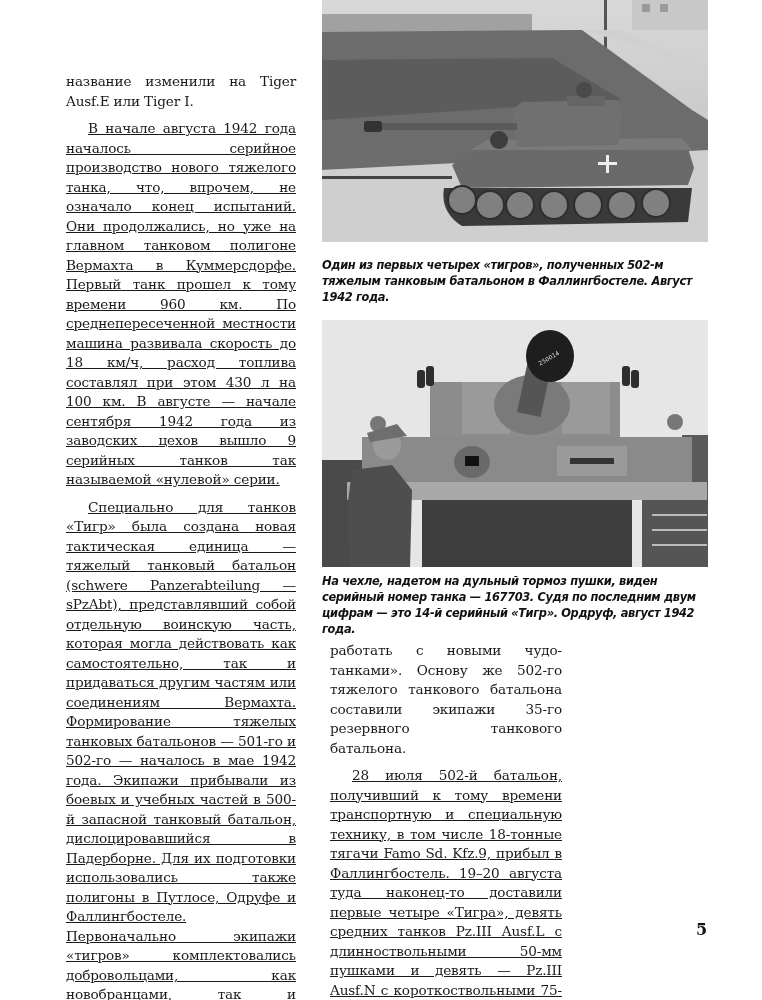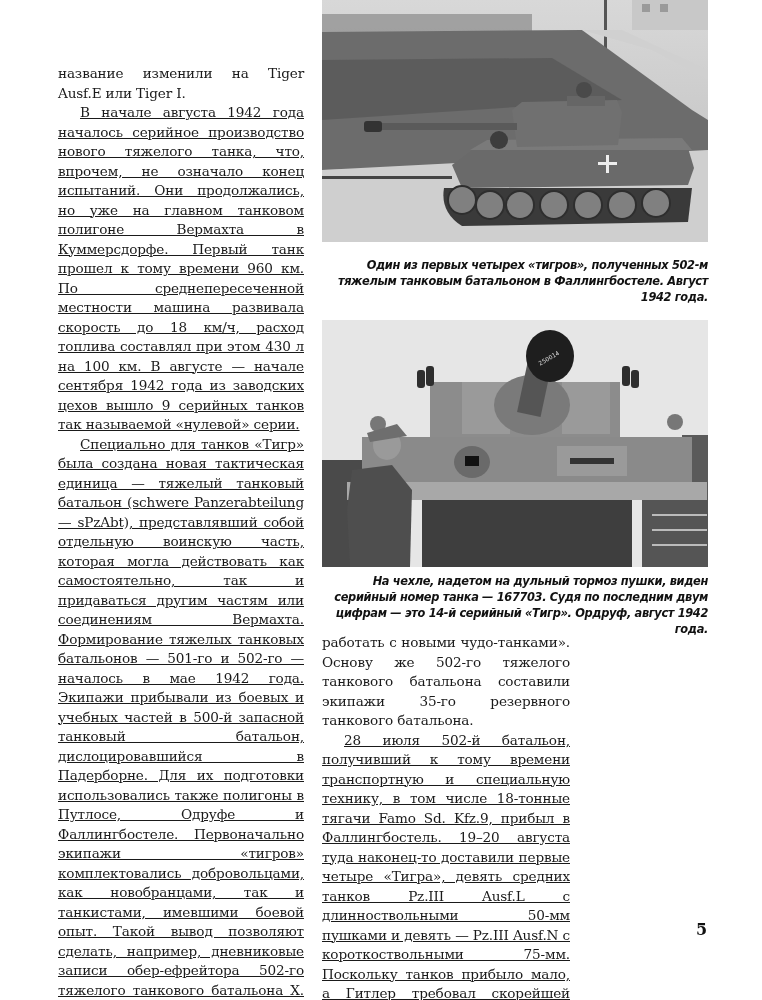--- a/index.html
+++ b/index.html
@@ -4,31 +4,31 @@
 <style>
   html, body { margin: 0; padding: 0; }
   body {
     width: 762px; height: 1000px; background: #ffffff; position: relative; overflow: hidden;
     font-family: "DejaVu Serif", "Liberation Serif", serif; color: #1a1a1a;
   }
   .col {
     position: absolute; font-size: 13.6px; line-height: 19.5px; text-align: justify;
     letter-spacing: -0.15px;
   }
-  .col p { margin: 0; }
+  .col p { margin: 8px; }
   .col p.indent { text-indent: 22px; text-decoration: underline; }
   #col-left { left: 58px; top: 64px; width: 246px; }
   #col-right { left: 322px; top: 633px; width: 248px; }
   .photo {
     position: absolute; left: 322px; width: 386px; overflow: hidden; background: #9a9a9a;
   }
   #photo1 { top: 0; height: 242px; }
   #photo2 { top: 320px; height: 247px; }
   .caption {
-    position: absolute; left: 322px; width: 386px; text-align: right;
+    position: absolute; left: 322px; width: 386px; 
     font-family: "DejaVu Sans", "Liberation Sans", sans-serif; font-weight: bold; font-style: italic;
     font-size: 11.4px; line-height: 16px; letter-spacing: -0.35px; color: #111;
   }
   #caption1 { top: 257px; }
   #caption2 { top: 573px; }
   #page-number {
     position: absolute; left: 696px; top: 920px; font-family: "DejaVu Serif", serif;
     font-weight: bold; font-size: 16px; color: #111;
   }
   svg { display: block; }

